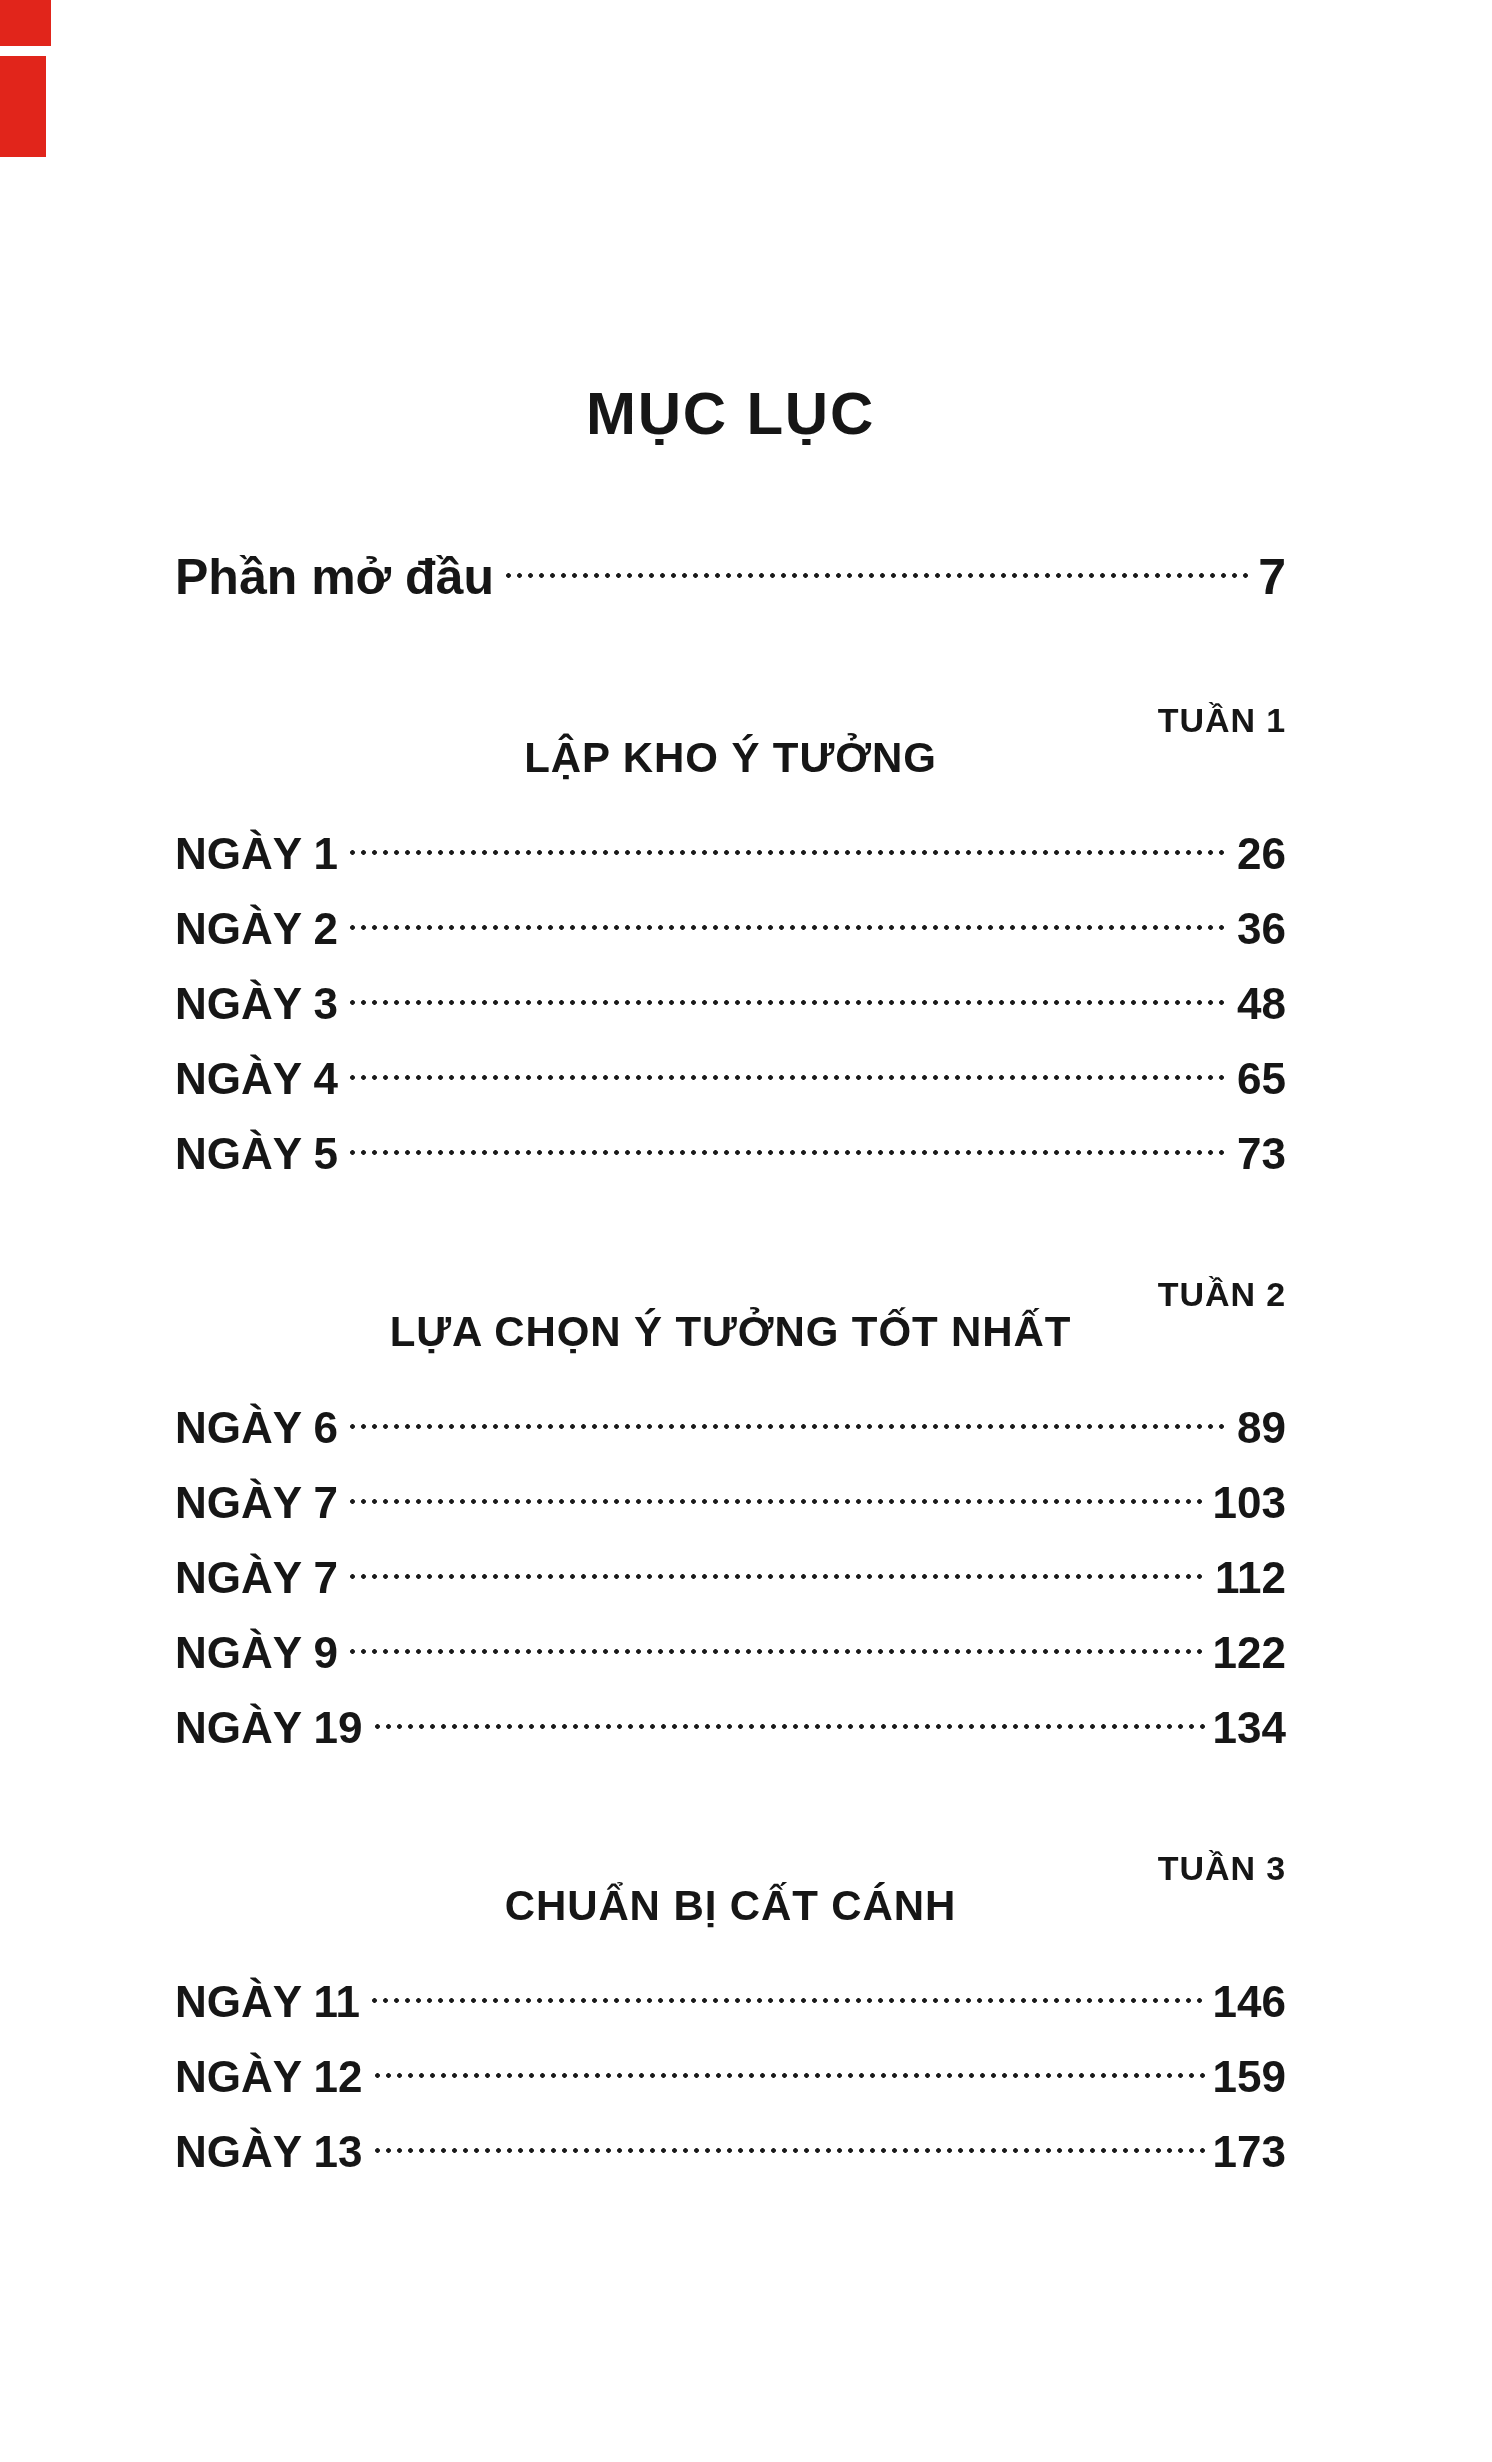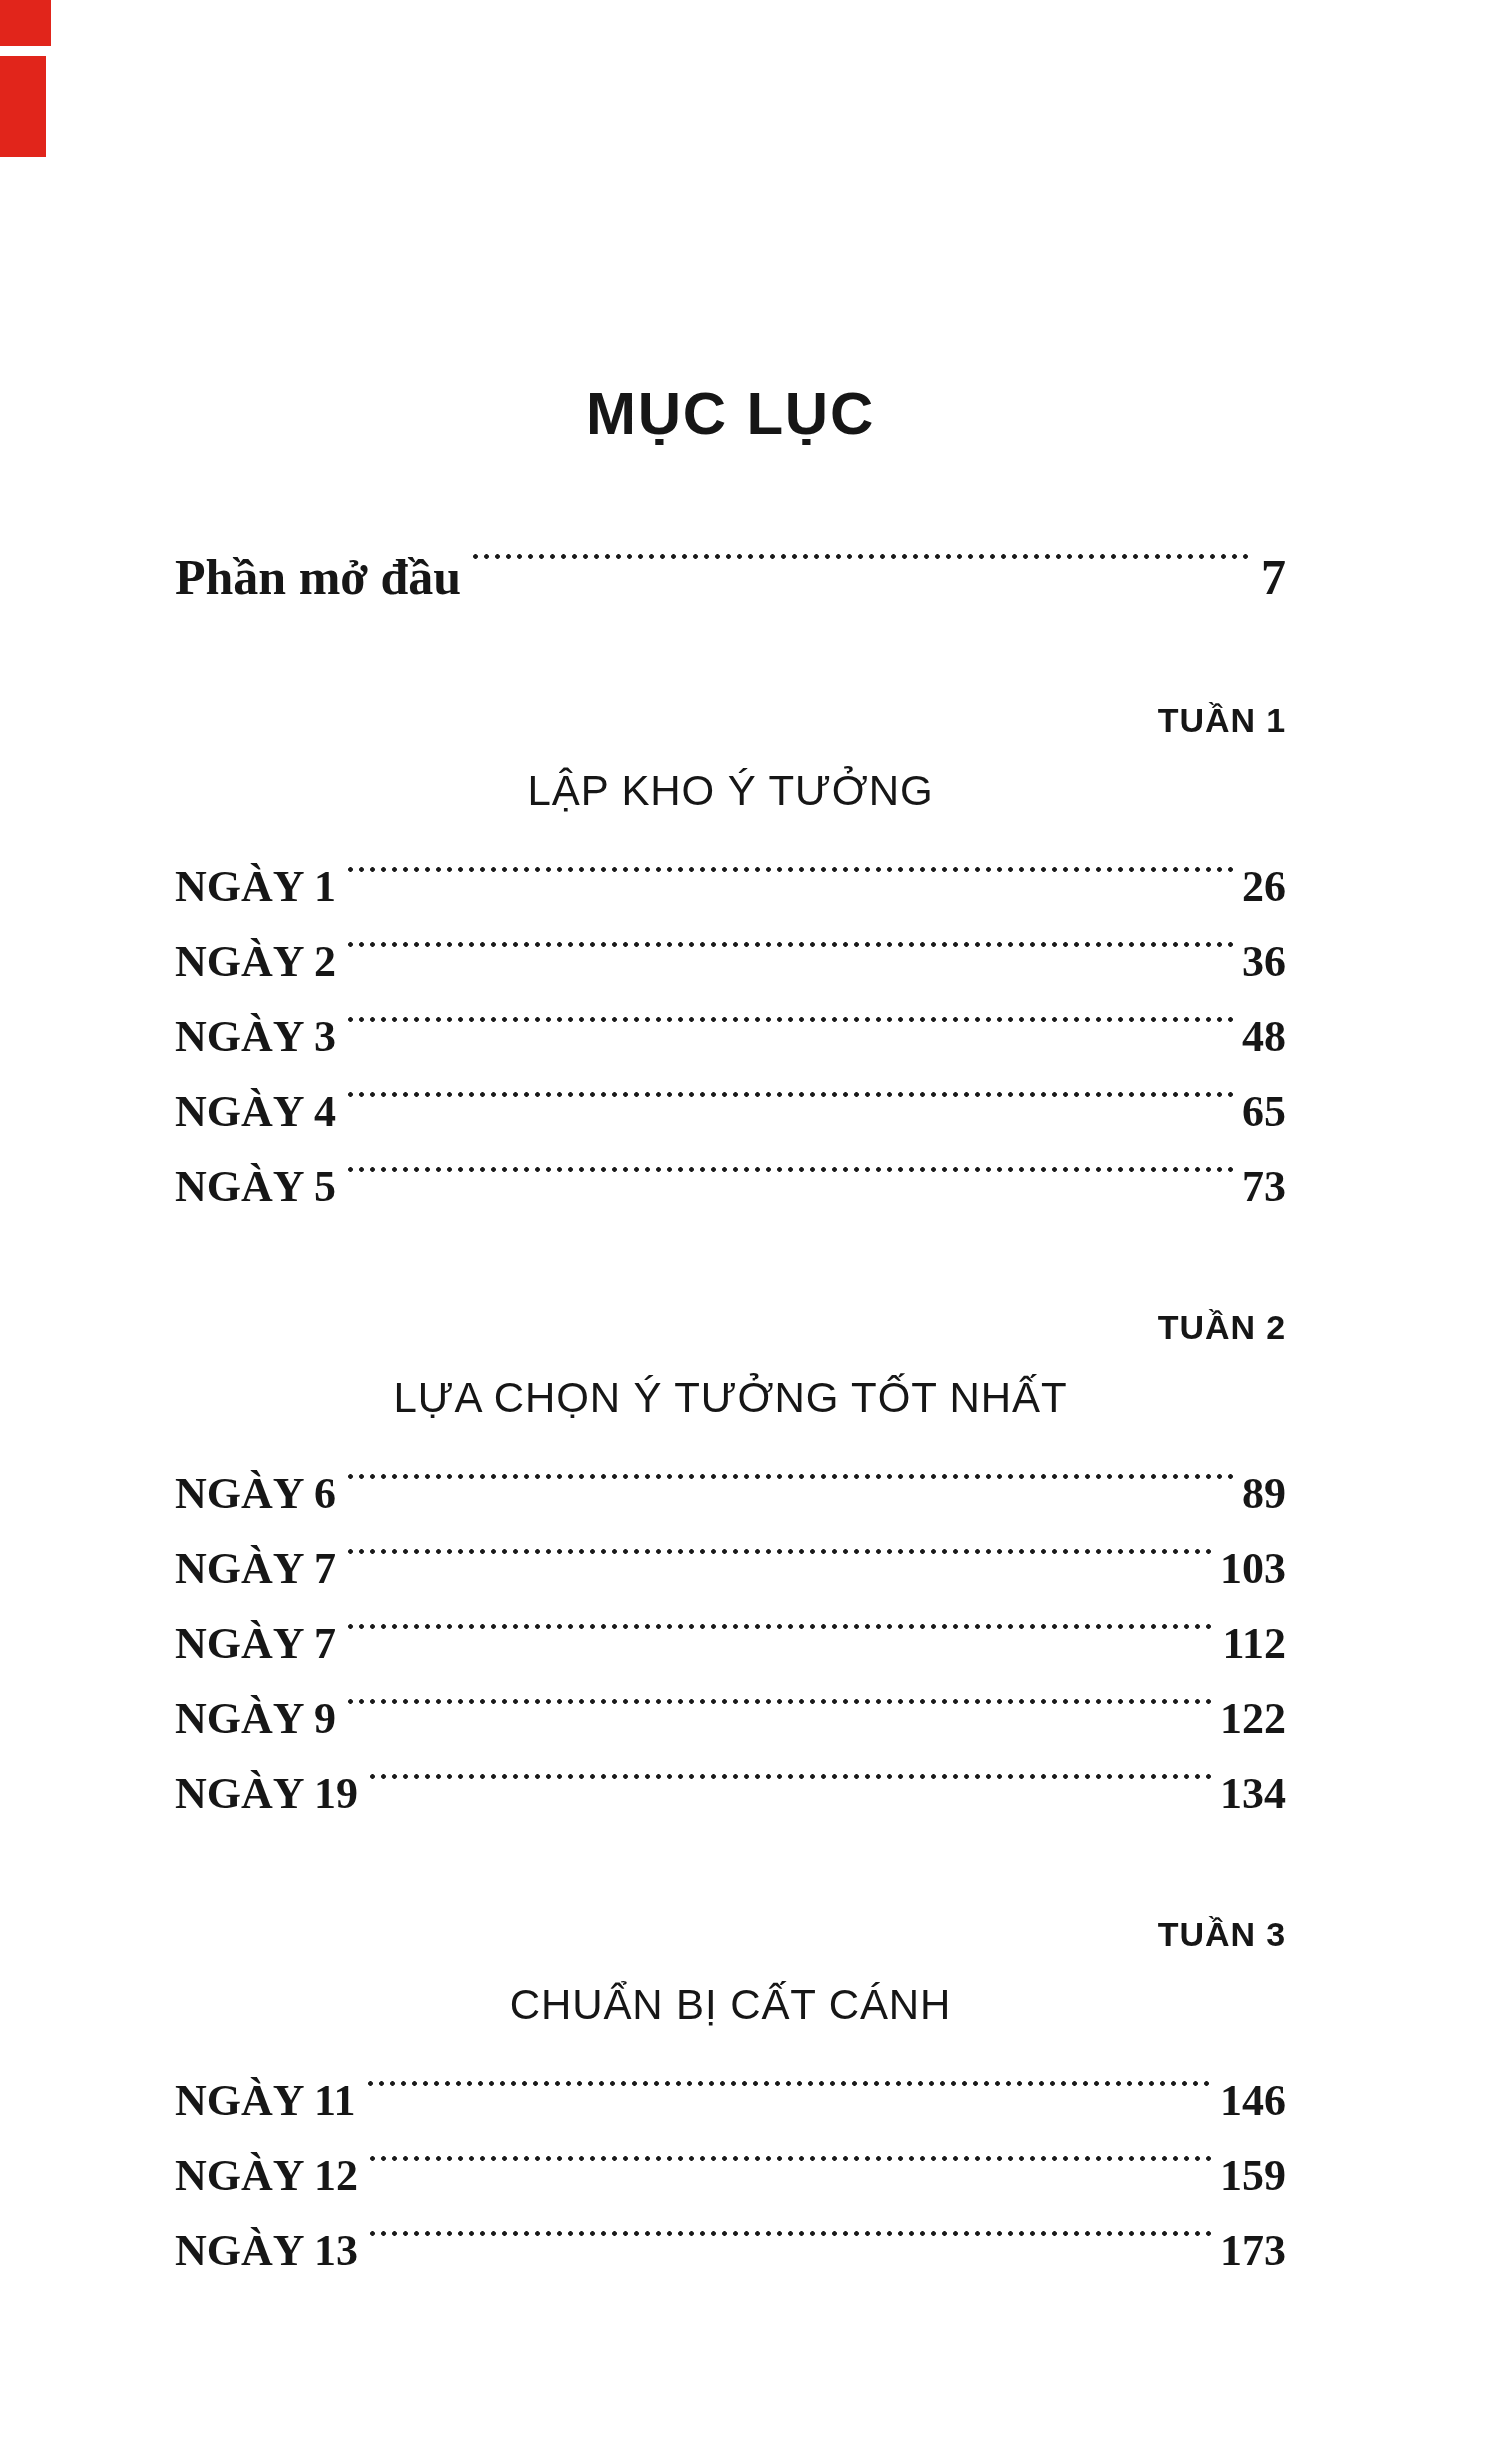--- a/index.html
+++ b/index.html
@@ -40,22 +40,21 @@
     margin: 0;
     padding-top: 384px;
     line-height: 1;
     text-align: center;
     font-size: 60px;
     font-weight: 800;
     letter-spacing: 1.8px;
   }
   .row {
     display: flex;
-    align-items: flex-start;
-    font-family: Liberation Serif, serif;
+    align-items: center;
   }
   .row .label {
     white-space: nowrap;
     line-height: 1;
   }
   .row .pagenum {
     white-space: nowrap;
     line-height: 1;
   }
   .leader {
@@ -79,22 +78,21 @@
     margin-top: 101px;
     line-height: 1;
     letter-spacing: 0.9px;
   }
   .section:first-of-type .week {
     margin-top: 79px;
   }
   .subtitle {
     text-align: center;
     font-size: 42px;
-    font-weight: 400;
-    margin-top: 33px;
+    font-weight: 700;
     line-height: 1;
     letter-spacing: 0.9px;
   }
   .entries {
     margin-top: 53px;
   }
   .entry {
     font-size: 44px;
     font-weight: 600;
     margin-bottom: 31px;

